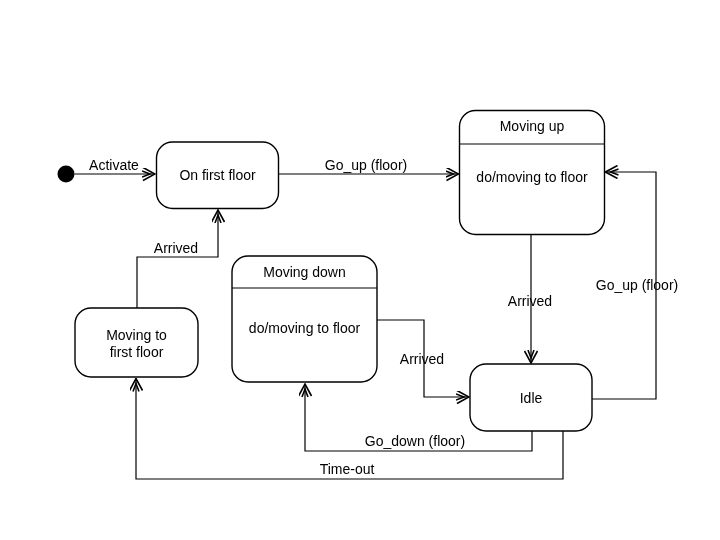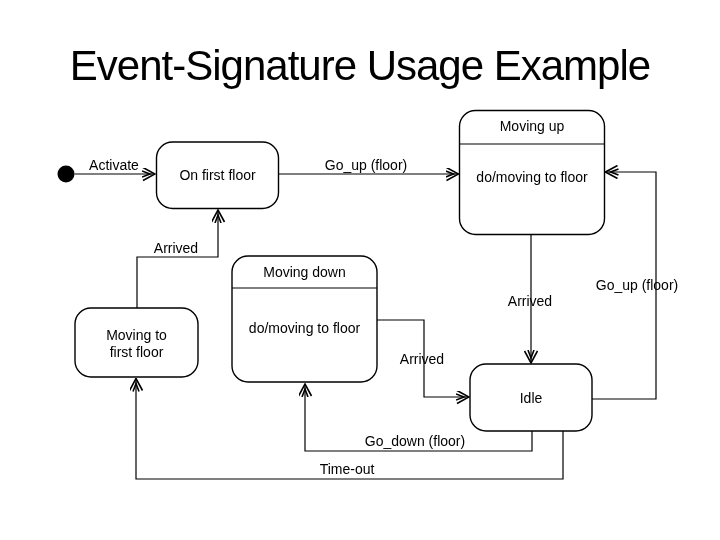--- a/index.html
+++ b/index.html
@@ -35,21 +35,20 @@
     font-size: 14px;
     fill: #000000;
     text-anchor: middle;
   }
 </style>
 </head>
 <body>
 
 <div class="slide">
 
-  <h1 class="title">Event-Signature Usage Example</h1>
 
   <svg class="diagram" width="720" height="540" viewBox="0 0 720 540">
 
     <defs>
       <marker id="arrowhead" markerUnits="userSpaceOnUse" markerWidth="14" markerHeight="14" refX="13" refY="6.5" orient="auto">
         <path d="M1,0 L13,6.5 L1,13 M0,3.5 L8,6.5 L0,9.5" fill="none" stroke="#000000" stroke-width="1.6"></path>
       </marker>
     </defs>
 
     <polyline class="conn" points="74.5,174 155,174" marker-end="url(#arrowhead)"></polyline>

